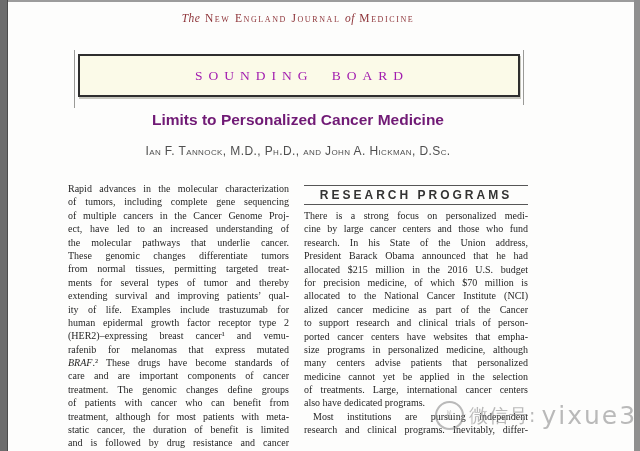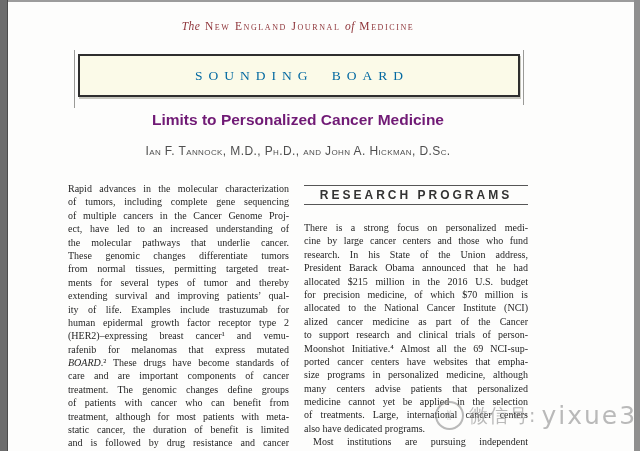--- a/index.html
+++ b/index.html
@@ -8,37 +8,37 @@
     background:#fdfdfc;overflow:hidden;
     font-family:"Liberation Serif","DejaVu Serif",serif;color:#1f1f1f;
   }
   
   .edge-top{position:absolute;left:0;top:0;width:640px;height:2px;background:#9c9c9c;}
   .edge-left{position:absolute;left:0;top:0;width:7px;height:451px;background:#6d6d6d;border-right:1px solid #4c4c4c;}
   .edge-right{position:absolute;left:634px;top:0;width:6px;height:451px;background:#8f8f8f;}
 
   
   .masthead{
-    position:absolute;left:68px;top:20px;width:460px;text-align:center;
+    position:absolute;left:68px;top:12px;width:460px;text-align:center;
     color:#8e3439;font-size:11.5px;line-height:13px;letter-spacing:1.6px;
   }
   .masthead .sc{font-variant:small-caps;}
   .masthead .it{font-style:italic;letter-spacing:0.5px;}
 
   
   .tick{position:absolute;width:1px;background:#9a9a97;}
   .tick-l{left:74px;top:50px;height:58px;}
   .tick-r{left:523px;top:50px;height:55px;}
   .banner{
     position:absolute;left:78px;top:54px;width:438px;height:39px;
     background:#fbfae8;border:2px solid #2e2e2e;box-shadow:1px 2px 0 #c6c6bd;
     display:flex;align-items:center;justify-content:center;
   }
   .banner-label{
-    color:#0369a1;font-size:13.5px;letter-spacing:6px;word-spacing:9px;
+    color:#a21caf;font-size:13.5px;letter-spacing:6px;word-spacing:9px;
     padding-left:6px;white-space:nowrap;
   }
 
   
   .title{
     position:absolute;left:68px;top:110px;width:460px;text-align:center;
     font-family:"Liberation Sans","DejaVu Sans",sans-serif;
     font-weight:bold;font-size:15.5px;line-height:20px;color:#701a75;
   }
   .authors{
@@ -57,21 +57,21 @@
   }
   .jline.ragged{text-align-last:left;}
   .para2 .jline:first-child{padding-left:9px;}
 
   .rp-header{
     margin-top:3px;border-top:1px solid #565656;border-bottom:1px solid #565656;
     height:18px;line-height:18px;text-align:center;
     font-family:"Liberation Sans","DejaVu Sans",sans-serif;
     font-weight:bold;font-size:12px;letter-spacing:3px;color:#333;
   }
-  .rp-body{margin-top:16px;}
+  .rp-body{margin-top:4px;}
 
   
   .watermark{
     position:absolute;left:435px;top:401px;display:flex;align-items:center;gap:5px;
     color:#8d8d8d;opacity:0.6;z-index:5;
     font-family:"DejaVu Sans","Liberation Sans",sans-serif;
   }
   .wm-icon{
     width:25px;height:25px;border:2px solid #8d8d8d;border-radius:50%;
     display:flex;align-items:center;justify-content:center;font-size:13px;flex:0 0 auto;
@@ -111,42 +111,41 @@
       <div class="jline"><span>ect, have led to an increased understanding of</span></div>
       <div class="jline"><span>the molecular pathways that underlie cancer.</span></div>
       <div class="jline"><span>These genomic changes differentiate tumors</span></div>
       <div class="jline"><span>from normal tissues, permitting targeted treat-</span></div>
       <div class="jline"><span>ments for several types of tumor and thereby</span></div>
       <div class="jline"><span>extending survival and improving patients’ qual-</span></div>
       <div class="jline"><span>ity of life. Examples include trastuzumab for</span></div>
       <div class="jline"><span>human epidermal growth factor receptor type 2</span></div>
       <div class="jline"><span>(HER2)–expressing breast cancer¹ and vemu-</span></div>
       <div class="jline"><span>rafenib for melanomas that express mutated</span></div>
-      <div class="jline"><span></span><i>BOARD</i><span>.² These drugs have become standards of</span></div>
+      <div class="jline"><span></span><i>BRAF</i><span>.² These drugs have become standards of</span></div>
       <div class="jline"><span>care and are important components of cancer</span></div>
       <div class="jline"><span>treatment. The genomic changes define groups</span></div>
       <div class="jline"><span>of patients with cancer who can benefit from</span></div>
       <div class="jline"><span>treatment, although for most patients with meta-</span></div>
       <div class="jline"><span>static cancer, the duration of benefit is limited</span></div>
       <div class="jline"><span>and is followed by drug resistance and cancer</span></div>
     </div>
 
   <div class="col col-right">
     <div class="rp-header">RESEARCH PROGRAMS</div>
     <div class="rp-body">
         <div class="jline"><span>There is a strong focus on personalized medi-</span></div>
         <div class="jline"><span>cine by large cancer centers and those who fund</span></div>
         <div class="jline"><span>research. In his State of the Union address,</span></div>
         <div class="jline"><span>President Barack Obama announced that he had</span></div>
         <div class="jline"><span>allocated $215 million in the 2016 U.S. budget</span></div>
         <div class="jline"><span>for precision medicine, of which $70 million is</span></div>
         <div class="jline"><span>allocated to the National Cancer Institute (NCI)</span></div>
         <div class="jline"><span>alized cancer medicine as part of the Cancer</span></div>
         <div class="jline"><span>to support research and clinical trials of person-</span></div>
-        <div class="jline"><span>Moonshot Initiative.⁴ Almost all the 69 NCI-sup-</span></div>
         <div class="jline"><span>ported cancer centers have websites that empha-</span></div>
         <div class="jline"><span>size programs in personalized medicine, although</span></div>
         <div class="jline"><span>many centers advise patients that personalized</span></div>
         <div class="jline"><span>medicine cannot yet be applied in the selection</span></div>
         <div class="jline"><span>of treatments. Large, international cancer centers</span></div>
         <div class="jline ragged"><span>also have dedicated programs.</span></div>
       </div>
     <div class="para2">
         <div class="jline"><span>Most institutions are pursuing independent</span></div>
         <div class="jline"><span>research and clinical programs. Inevitably, differ-</span></div>

